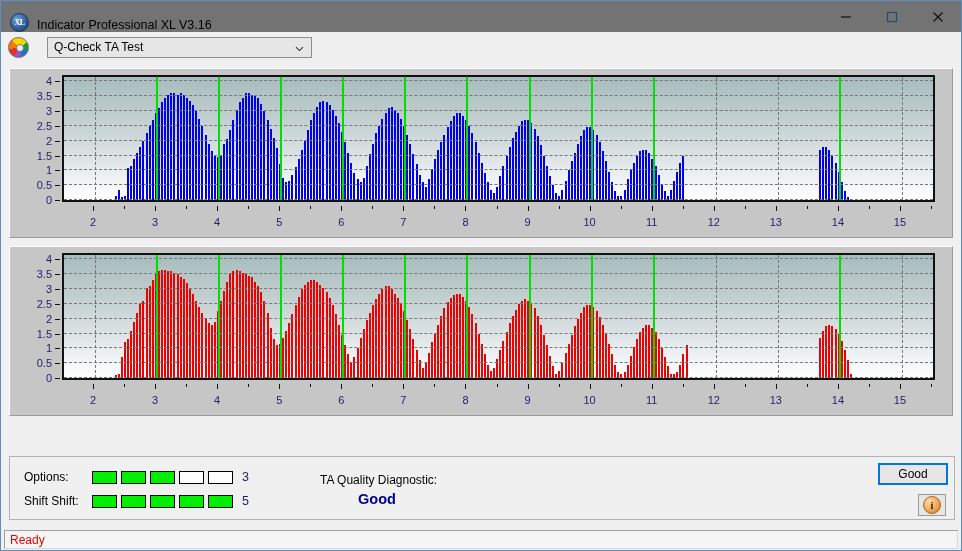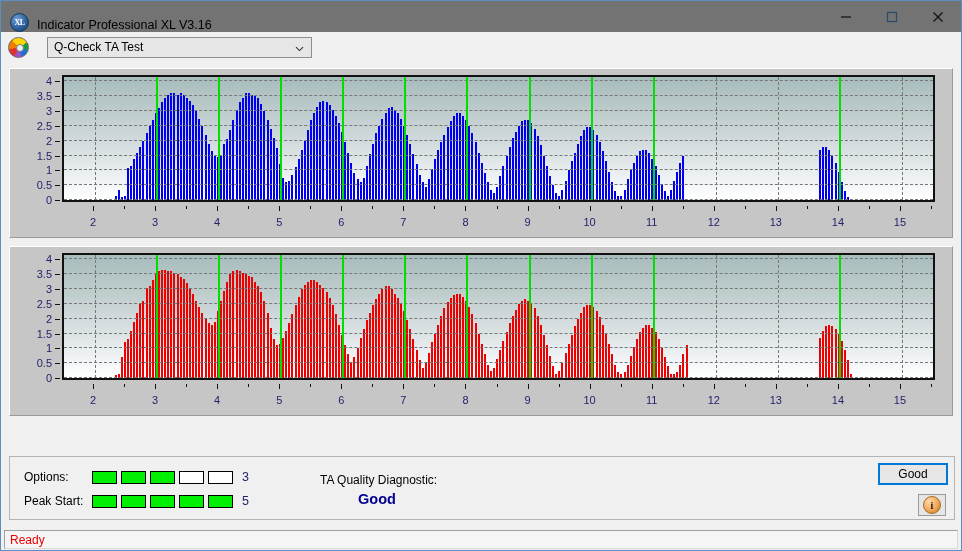--- a/index.html
+++ b/index.html
@@ -805,21 +805,21 @@
       <span id="jitter-segs" style="display:flex;">
           <span class="seg on"></span>
           <span class="seg on"></span>
           <span class="seg on"></span>
           <span class="seg"></span>
           <span class="seg"></span>
         </span>
       <span class="metric-value">3</span>
     </div>
     <div class="metric-row" style="left:14px;top:37px;">
-      <span class="metric-label">Peak Start:</span>
+      <span class="metric-label">Shift Shift:</span>
       <span id="peak-segs" style="display:flex;">
           <span class="seg on"></span>
           <span class="seg on"></span>
           <span class="seg on"></span>
           <span class="seg on"></span>
           <span class="seg on"></span>
         </span>
       <span class="metric-value">5</span>
     </div>
     <span class="ta-label">TA Quality Diagnostic:</span>

